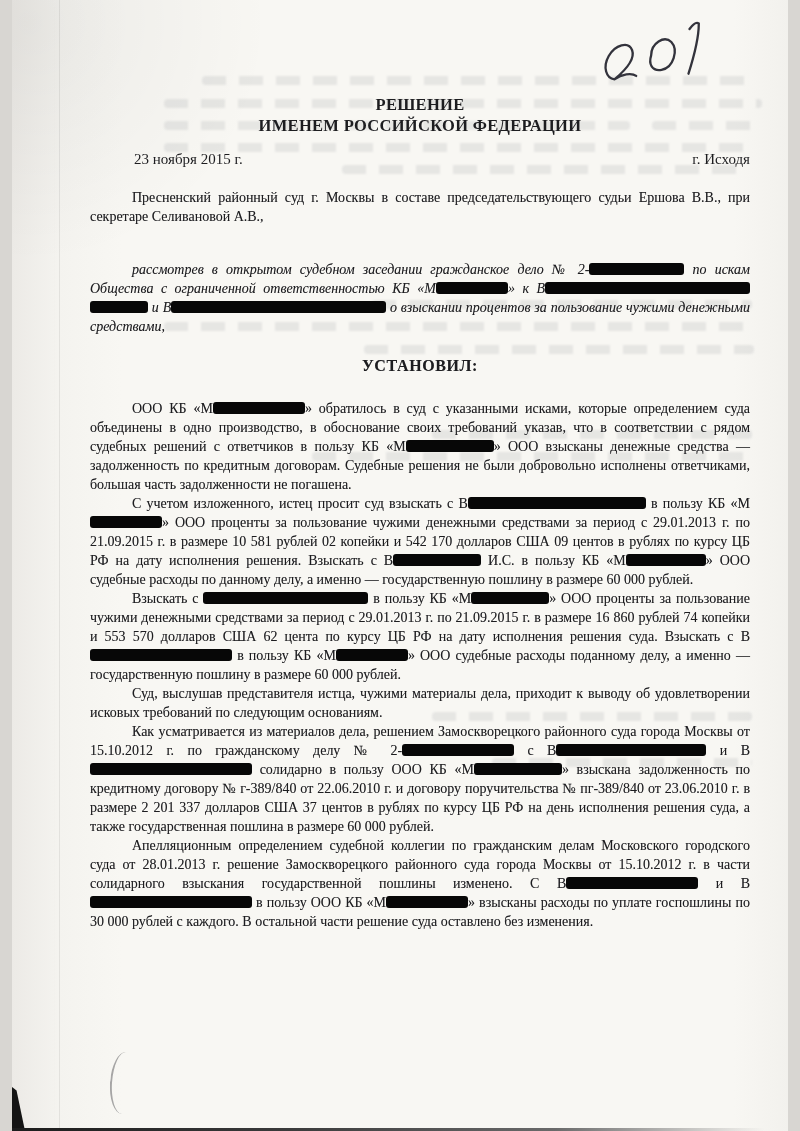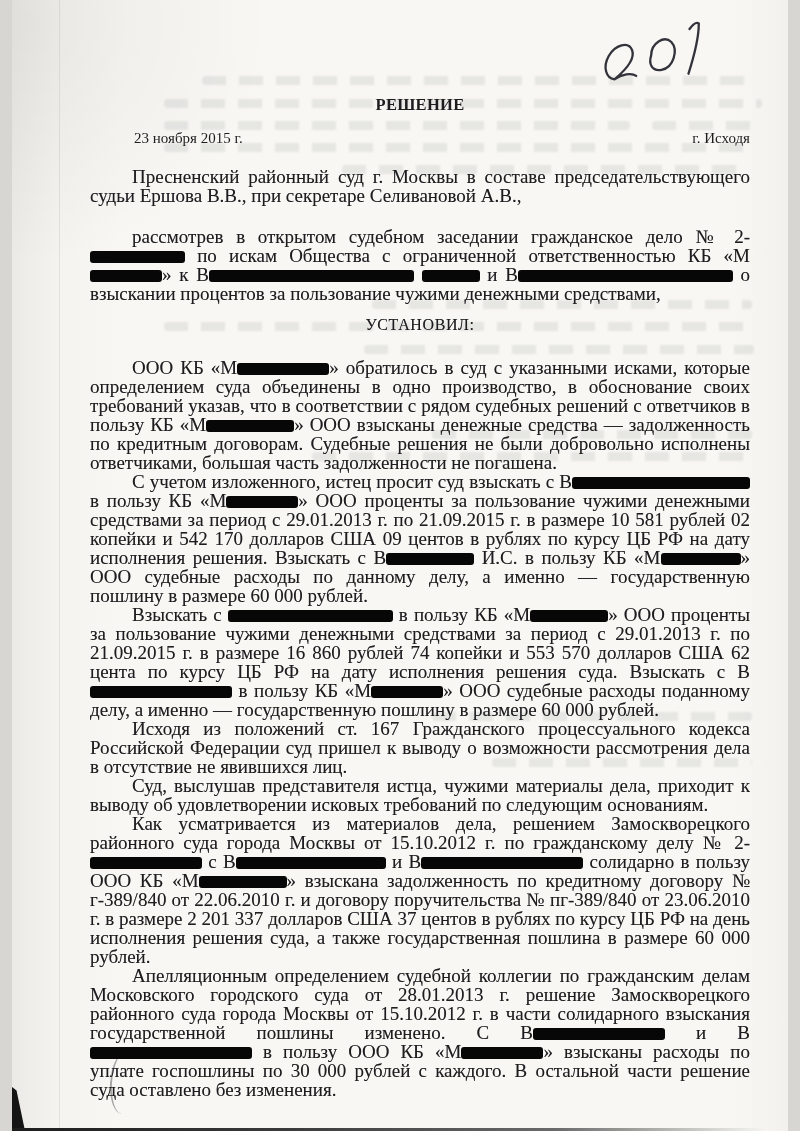--- a/index.html
+++ b/index.html
@@ -29,24 +29,24 @@
   
   .handnum{position:absolute;right:58px;top:20px;width:140px;height:80px;}
   
   .doc{position:absolute;left:78px;right:38px;top:0;}
   .title-block{margin-top:94px;text-align:center;font-weight:bold;
     font-size:16.5px;line-height:21px;letter-spacing:.3px;}
   .date-row{display:flex;justify-content:space-between;margin-top:15px;
     font-size:15px;padding-left:44px;}
   .body-text{margin-top:20px;}
   .para{margin:0;text-indent:42px;text-align:justify;
-    font-size:19px;line-height:19px;
+    font-size:14px;line-height:19px;
     text-shadow:0 0 .4px rgba(20,20,25,.35);}
-  .para.gap-top{margin-top:22px;}
-  .heading-center{margin:12px 0 24px;text-align:center;font-weight:normal;
+  .para.gap-top{margin-top:34px;font-style:italic;}
+  .heading-center{margin:20px 0 24px;text-align:center;font-weight:bold;
     font-size:16px;letter-spacing:.6px;text-indent:0;
     text-shadow:0 0 .4px rgba(20,20,25,.4);}
   .redaction{display:inline-block;height:12px;background:#070707;
     border-radius:3px;vertical-align:-1px;}
 </style>
 </head>
 <body>
 
 <div class="page">
 
@@ -73,31 +73,31 @@
     <g fill="none" stroke="#33333c" stroke-width="2.3" stroke-linecap="round" transform="rotate(-9 70 40)">
       <path d="M22,52 C14,50 12,38 20,28 C28,18 42,16 44,26 C46,36 32,46 22,52 C30,48 40,48 44,52"></path>
       <path d="M62,34 C64,22 78,16 84,24 C90,33 82,50 70,50 C60,50 58,42 62,34"></path>
       <path d="M104,14 C108,10 112,8 114,10 C112,24 104,42 96,58"></path>
     </g>
   </svg>
 
   <div class="doc">
     <div class="title-block">
       <div>РЕШЕНИЕ</div>
+      <div>ИМЕНЕМ РОССИЙСКОЙ ФЕДЕРАЦИИ</div>
     </div>
     <div class="date-row">
       <span>23 ноября 2015 г.</span>
       <span>г. Исходя</span>
     </div>
     <main class="body-text">
         <p class="para">Пресненский районный суд г. Москвы в составе председательствующего судьи Ершова В.В., при секретаре Селивановой А.В.,</p>
         <p class="para gap-top">рассмотрев в открытом судебном заседании гражданское дело № 2-<span class="redaction" style="width: 95px;"></span> по искам Общества с ограниченной ответственностью КБ «М<span class="redaction" style="width: 72px;"></span>» к В<span class="redaction" style="width: 205px;"></span> <span class="redaction" style="width: 58px;"></span> и В<span class="redaction" style="width: 215px;"></span> о взыскании процентов за пользование чужими денежными средствами,</p>
         <p class="para heading-center">УСТАНОВИЛ:</p>
         <p class="para">ООО КБ «М<span class="redaction" style="width: 92px;"></span>» обратилось в суд с указанными исками, которые определением суда объединены в одно производство, в обоснование своих требований указав, что в соответствии с рядом судебных решений с ответчиков в пользу КБ «М<span class="redaction" style="width: 88px;"></span>» ООО взысканы денежные средства — задолженность по кредитным договорам. Судебные решения не были добровольно исполнены ответчиками, большая часть задолженности не погашена.</p>
         <p class="para">С учетом изложенного, истец просит суд взыскать с В<span class="redaction" style="width: 178px;"></span> в пользу КБ «М<span class="redaction" style="width: 72px;"></span>» ООО проценты за пользование чужими денежными средствами за период с 29.01.2013 г. по 21.09.2015 г. в размере 10 581 рублей 02 копейки и 542 170 долларов США 09 центов в рублях по курсу ЦБ РФ на дату исполнения решения. Взыскать с В<span class="redaction" style="width: 88px;"></span> И.С. в пользу КБ «М<span class="redaction" style="width: 80px;"></span>» ООО судебные расходы по данному делу, а именно — государственную пошлину в размере 60 000 рублей.</p>
         <p class="para">Взыскать с <span class="redaction" style="width: 165px;"></span> в пользу КБ «М<span class="redaction" style="width: 78px;"></span>» ООО проценты за пользование чужими денежными средствами за период с 29.01.2013 г. по 21.09.2015 г. в размере 16 860 рублей 74 копейки и 553 570 долларов США 62 цента по курсу ЦБ РФ на дату исполнения решения суда. Взыскать с В<span class="redaction" style="width: 142px;"></span> в пользу КБ «М<span class="redaction" style="width: 72px;"></span>» ООО судебные расходы поданному делу, а именно — государственную пошлину в размере 60 000 рублей.</p>
-        <p class="para">Исходя из положений ст. 167 Гражданского процессуального кодекса Российской Федерации суд пришел к выводу о возможности рассмотрения дела в отсутствие не явившихся лиц.</p>
         <p class="para">Суд, выслушав представителя истца, чужими материалы дела, приходит к выводу об удовлетворении исковых требований по следующим основаниям.</p>
         <p class="para">Как усматривается из материалов дела, решением Замоскворецкого районного суда города Москвы от 15.10.2012 г. по гражданскому делу № 2-<span class="redaction" style="width: 112px;"></span> с В<span class="redaction" style="width: 150px;"></span> и В<span class="redaction" style="width: 162px;"></span> солидарно в пользу ООО КБ «М<span class="redaction" style="width: 88px;"></span>» взыскана задолженность по кредитному договору № г-389/840 от 22.06.2010 г. и договору поручительства № пг-389/840 от 23.06.2010 г. в размере 2 201 337 долларов США 37 центов в рублях по курсу ЦБ РФ на день исполнения решения суда, а также государственная пошлина в размере 60 000 рублей.</p>
         <p class="para">Апелляционным определением судебной коллегии по гражданским делам Московского городского суда от 28.01.2013 г. решение Замоскворецкого районного суда города Москвы от 15.10.2012 г. в части солидарного взыскания государственной пошлины изменено. С В<span class="redaction" style="width: 132px;"></span> и В<span class="redaction" style="width: 162px;"></span> в пользу ООО КБ «М<span class="redaction" style="width: 82px;"></span>» взысканы расходы по уплате госпошлины по 30 000 рублей с каждого. В остальной части решение суда оставлено без изменения.</p>
       </main>
   </div>
 </div>
 
 </body></html>

